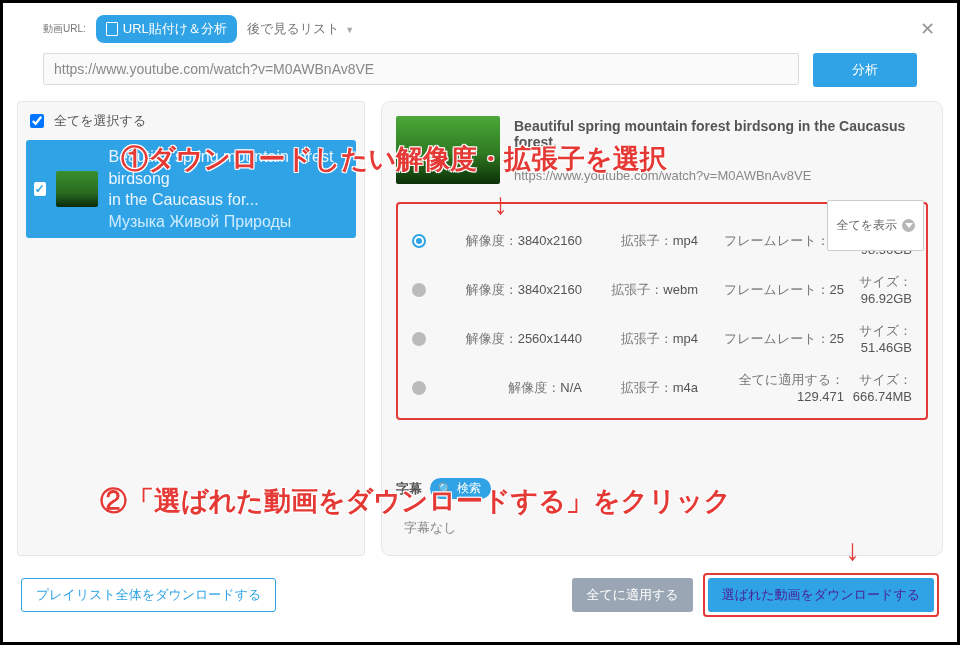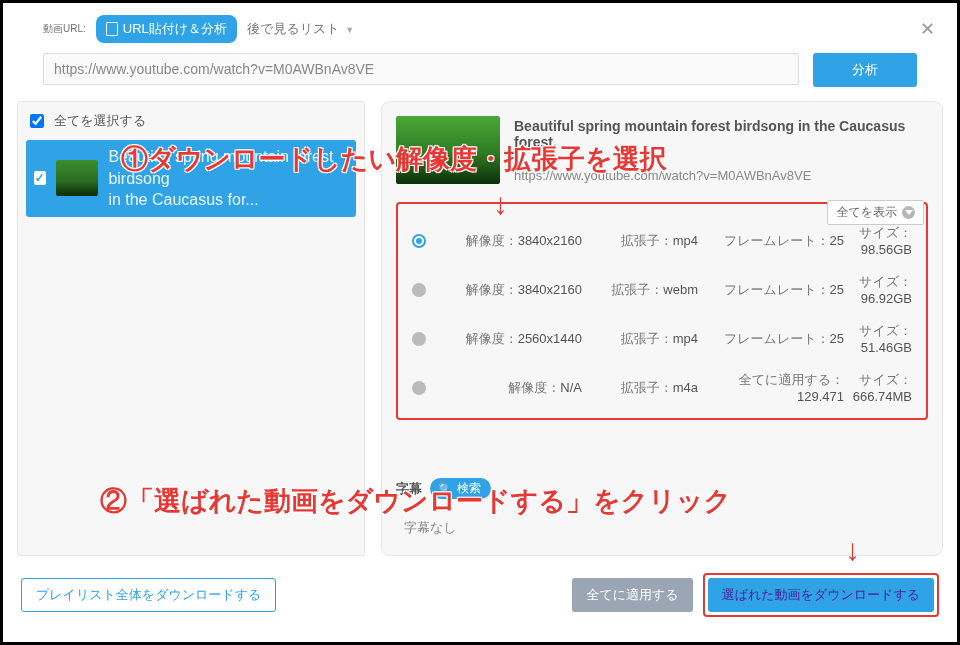--- a/index.html
+++ b/index.html
@@ -111,21 +111,21 @@
     border-radius: 2px;
   }
   .info-text { flex: 1; padding-top: 2px; }
   .video-title { font-weight: bold; color: #555; font-size: 14px; margin-bottom: 18px; }
   .video-url { color: #888; font-size: 13px; }
 
   .showall {
     position: absolute; right: 18px; top: 98px;
     font-size: 12px; color: #666;
     border: 1px solid #ccc; background: #fff;
-    padding: 3px 8px; border-radius: 2px;
+    padding: 16px 8px; border-radius: 2px;
     display: inline-flex; align-items: center; gap: 5px;
     cursor: pointer;
   }
   .showall .circ {
     width: 13px; height: 13px; border-radius: 50%;
     background: #b7b7b7; display: inline-flex;
     align-items: center; justify-content: center;
   }
   .showall .circ::after {
     content: ""; border-left: 4px solid transparent;
@@ -244,20 +244,21 @@
     <div class="selectall-row">
       <input type="checkbox" class="cb" checked="" style="">
       <span class="selectall-label">全てを選択する</span>
     </div>
     <div class="video-item">
       <span class="cb-slot">✓</span>
       <div class="thumb"></div>
       <div class="titleblock">
         <div class="t1">Beautiful spring mountain forest birdsong</div>
         <div class="t1">in the Caucasus for...</div>
+        <div class="t2">Музыка Живой Природы</div>
       </div>
     </div>
   </div>
 
   <div class="right-panel">
     <div class="info-head">
       <div class="big-thumb"></div>
       <div class="info-text">
         <div class="video-title">Beautiful spring mountain forest birdsong in the Caucasus forest.</div>
         <div class="video-url">https://www.youtube.com/watch?v=M0AWBnAv8VE</div>

